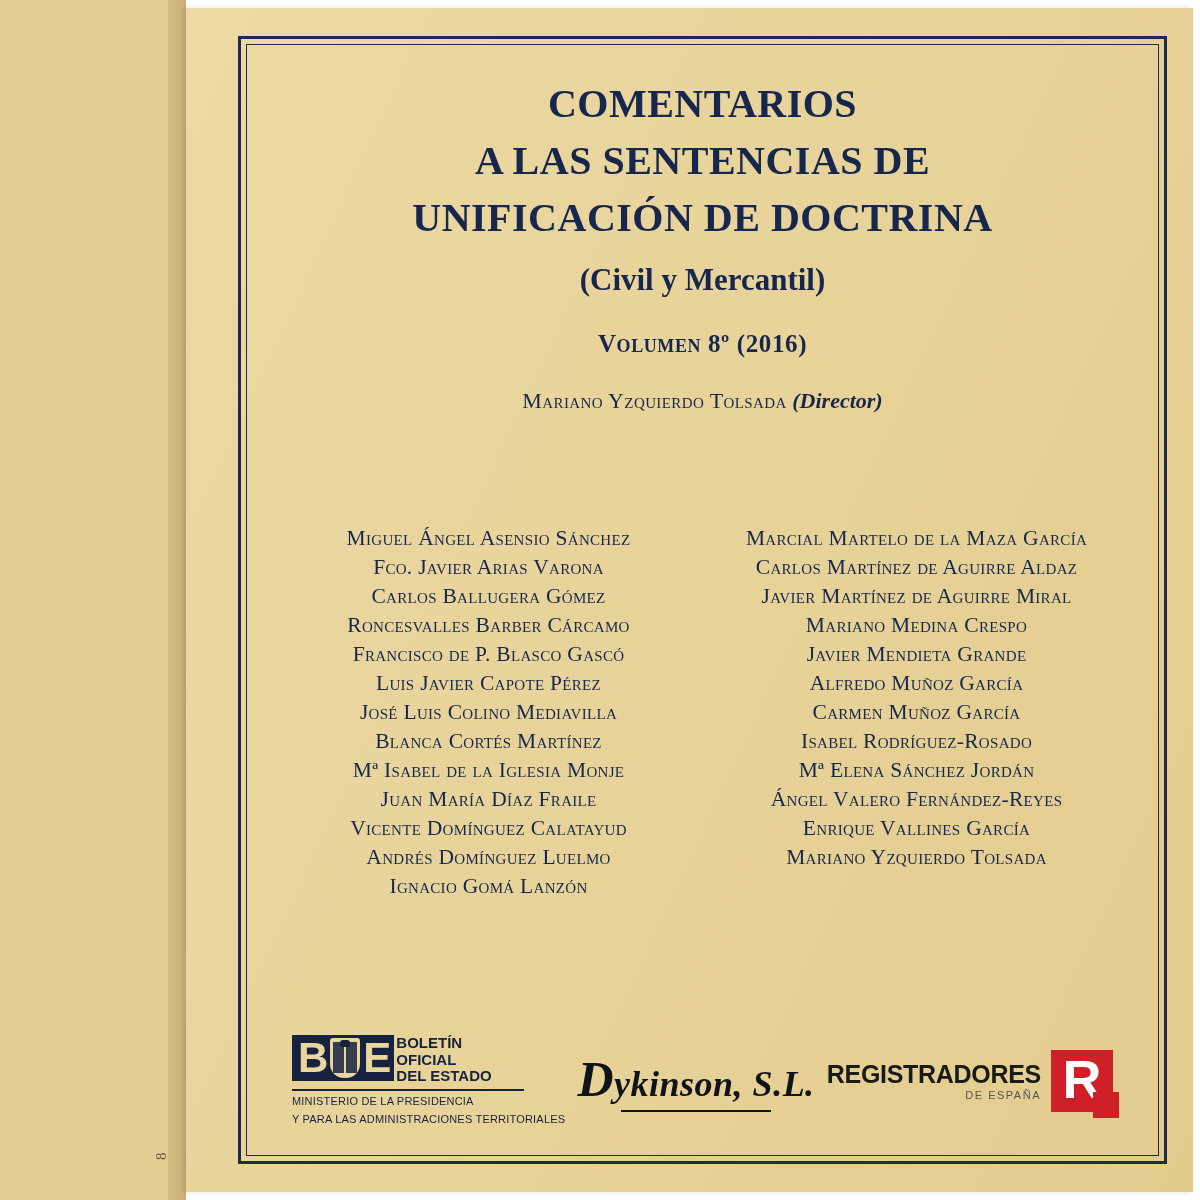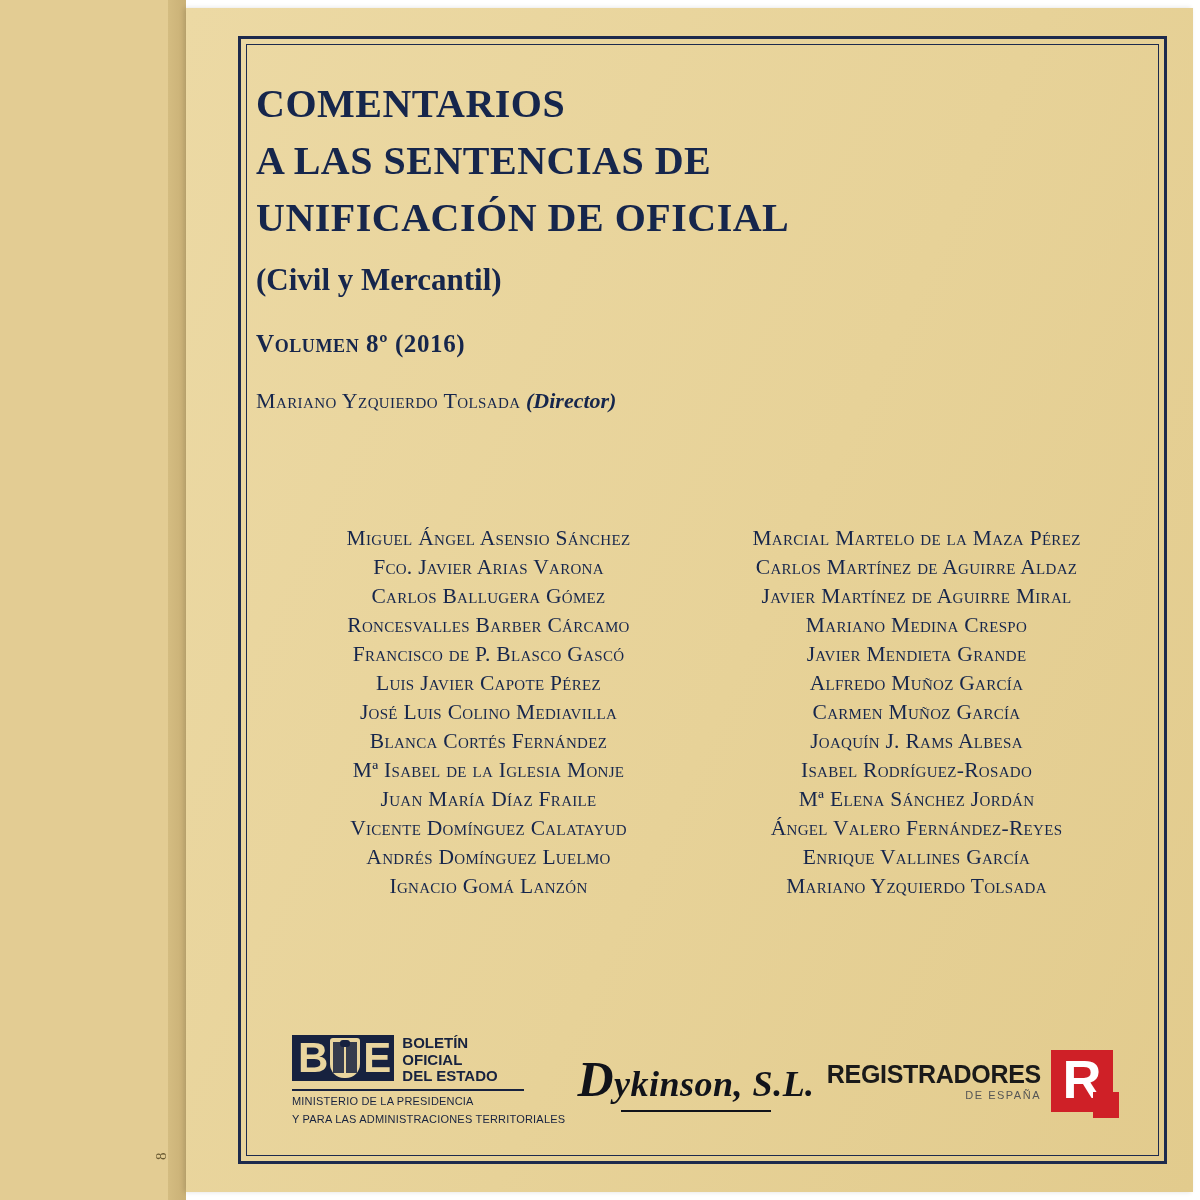--- a/index.html
+++ b/index.html
@@ -80,20 +80,21 @@
 
   .content {
     position: absolute;
     left: 70px;
     top: 46px;
     right: 44px;
     bottom: 46px;
   }
 
   .title-block {
+    text-align: center;
     padding-top: 22px;
     color: #16264c;
   }
   .title-line {
     font-weight: bold;
     font-size: 40px;
     letter-spacing: 0.5px;
     line-height: 1.42;
     color: #16264c;
   }
@@ -209,21 +210,21 @@
   }
   .boe-shield:after {
     content: "";
     position: absolute;
     left: 10px; top: 2px;
     width: 10px; height: 7px;
     background: #17223f;
     border-radius: 3px;
   }
   .boe-words {
-    margin-left: 8px;
+    margin-left: 2px;
     font-family: "Liberation Sans", sans-serif;
     font-weight: bold;
     color: #17223f;
     font-size: 15px;
     line-height: 1.08;
     display: flex;
     flex-direction: column;
     justify-content: center;
   }
   .boe-rule {
@@ -320,54 +321,53 @@
 
   <div class="cover">
     <div class="frame-outer"></div>
     <div class="frame-inner"></div>
 
     <div class="content">
 
       <div class="title-block">
         <div class="title-line">COMENTARIOS</div>
         <div class="title-line">A LAS SENTENCIAS DE</div>
-        <div class="title-line">UNIFICACIÓN DE OFICIAL</div>
+        <div class="title-line">UNIFICACIÓN DE DOCTRINA</div>
         <div class="subtitle">(Civil y Mercantil)</div>
         <div class="volume">Volumen 8º (2016)</div>
         <div class="director">
           <span class="name">Mariano Yzquierdo Tolsada</span>
           <span class="role">(Director)</span>
         </div>
       </div>
 
       <div class="authors">
         <div class="authors-col">
           <div class="author">Miguel Ángel Asensio Sánchez</div>
           <div class="author">Fco. Javier Arias Varona</div>
           <div class="author">Carlos Ballugera Gómez</div>
           <div class="author">Roncesvalles Barber Cárcamo</div>
           <div class="author">Francisco de P. Blasco Gascó</div>
           <div class="author">Luis Javier Capote Pérez</div>
           <div class="author">José Luis Colino Mediavilla</div>
-          <div class="author">Blanca Cortés Fernández</div>
+          <div class="author">Blanca Cortés Martínez</div>
           <div class="author">Mª Isabel de la Iglesia Monje</div>
           <div class="author">Juan María Díaz Fraile</div>
           <div class="author">Vicente Domínguez Calatayud</div>
           <div class="author">Andrés Domínguez Luelmo</div>
           <div class="author">Ignacio Gomá Lanzón</div>
         </div>
         <div class="authors-col">
-          <div class="author">Marcial Martelo de la Maza Pérez</div>
+          <div class="author">Marcial Martelo de la Maza García</div>
           <div class="author">Carlos Martínez de Aguirre Aldaz</div>
           <div class="author">Javier Martínez de Aguirre Miral</div>
           <div class="author">Mariano Medina Crespo</div>
           <div class="author">Javier Mendieta Grande</div>
           <div class="author">Alfredo Muñoz García</div>
           <div class="author">Carmen Muñoz García</div>
-          <div class="author">Joaquín J. Rams Albesa</div>
           <div class="author">Isabel Rodríguez-Rosado</div>
           <div class="author">Mª Elena Sánchez Jordán</div>
           <div class="author">Ángel Valero Fernández-Reyes</div>
           <div class="author">Enrique Vallines García</div>
           <div class="author">Mariano Yzquierdo Tolsada</div>
         </div>
       </div>
 
       <div class="logos">
 

